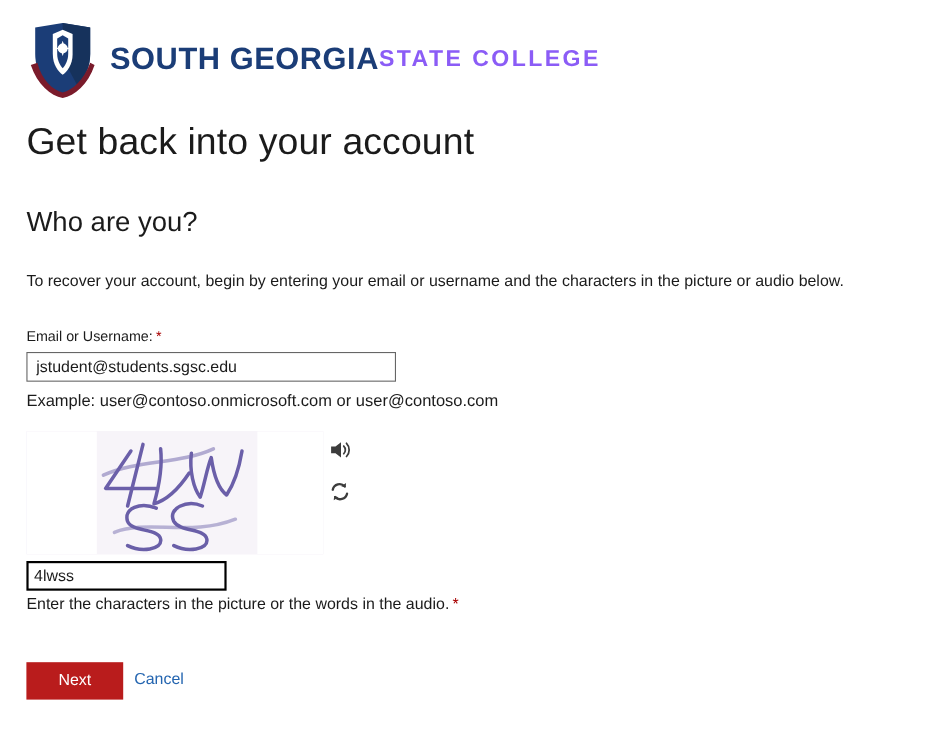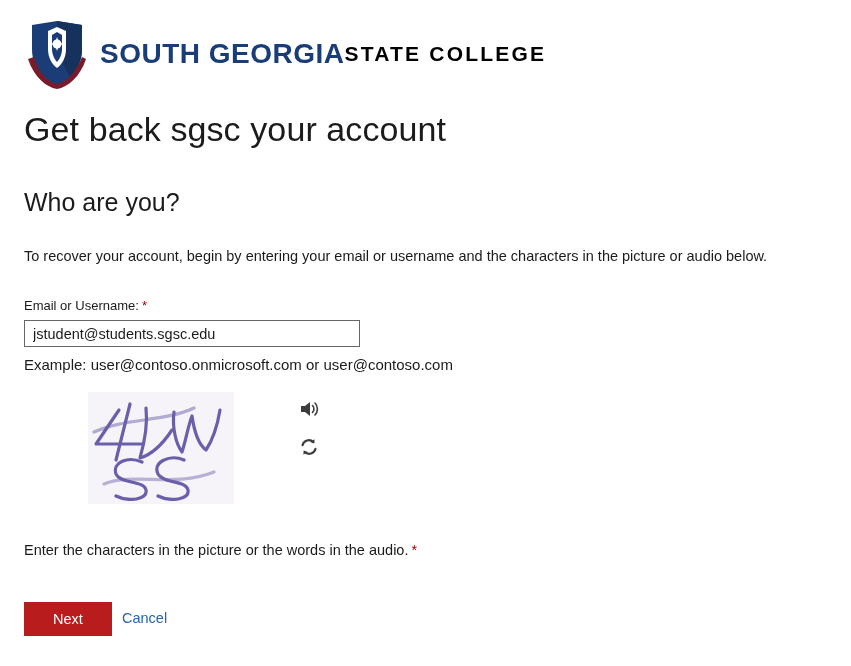--- a/index.html
+++ b/index.html
@@ -50,21 +50,21 @@
     font-weight: bold;
     font-size: 28px;
     letter-spacing: 0.5px;
     color: #1b3d77;
   }
   .logo-line2 {
     font-family: "Liberation Sans", sans-serif;
     font-weight: bold;
     font-size: 21px;
     letter-spacing: 2.2px;
-    color: #000000;
+    color: #8b5cf6;
     margin-top: 3px;
   }
 
   
   .h1 {
     position: absolute;
     left: 24px;
     top: 110px;
     font-size: 34px;
     font-weight: 300;
@@ -217,21 +217,21 @@
         <path d="M33 18 L35 24 L41 25 L35 26 L33 32 L31 26 L25 25 L31 24 Z" fill="#ffffff"></path>
         <path d="M4 40 C10 58 22 68 33 70 C44 68 56 58 62 40 L58 38 C52 54 42 63 33 65 C24 63 14 54 10 38 Z" fill="#7a1b2b"></path>
       </svg>
     </div>
     <div class="logo-text">
       <span class="logo-line1">SOUTH GEORGIA</span>
       <span class="logo-line2">STATE COLLEGE</span>
     </div>
   </div>
 
-  <div class="h1">Get back sgsc your account</div>
+  <div class="h1">Get back into your account</div>
   <div class="h2">Who are you?</div>
   <div class="intro">To recover your account, begin by entering your email or username and the characters in the picture or audio below.</div>
 
   <div class="field-label">
     <span>Email or Username:</span><span class="req">*</span>
   </div>
   <input class="text-input" type="text" value="jstudent@students.sgsc.edu" style="">
   <div class="example">Example: user@contoso.onmicrosoft.com or user@contoso.com</div>
 
   <div class="captcha-img">
@@ -269,20 +269,21 @@
     <div class="tool-btn">
       <svg width="20" height="20" viewBox="0 0 20 20">
         <path d="M3.5 8.2 A6.4 6.4 0 0 1 14.4 5.2" stroke="#3c3c3c" stroke-width="2.1" fill="none" stroke-linecap="round"></path>
         <path d="M16.5 11.8 A6.4 6.4 0 0 1 5.6 14.8" stroke="#3c3c3c" stroke-width="2.1" fill="none" stroke-linecap="round"></path>
         <path d="M15.6 2.2 L15.2 6.2 L11.2 5.0 Z" fill="#3c3c3c"></path>
         <path d="M4.4 17.8 L4.8 13.8 L8.8 15.0 Z" fill="#3c3c3c"></path>
       </svg>
     </div>
   </div>
 
+  <input class="captcha-input" type="text" value="4lwss" style="">
 
   <div class="captcha-hint">
     <span>Enter the characters in the picture or the words in the audio.</span><span class="req">*</span>
   </div>
 
   <button class="next-btn">Next</button>
   <a class="cancel-link">Cancel</a>
 
 </div>
 

